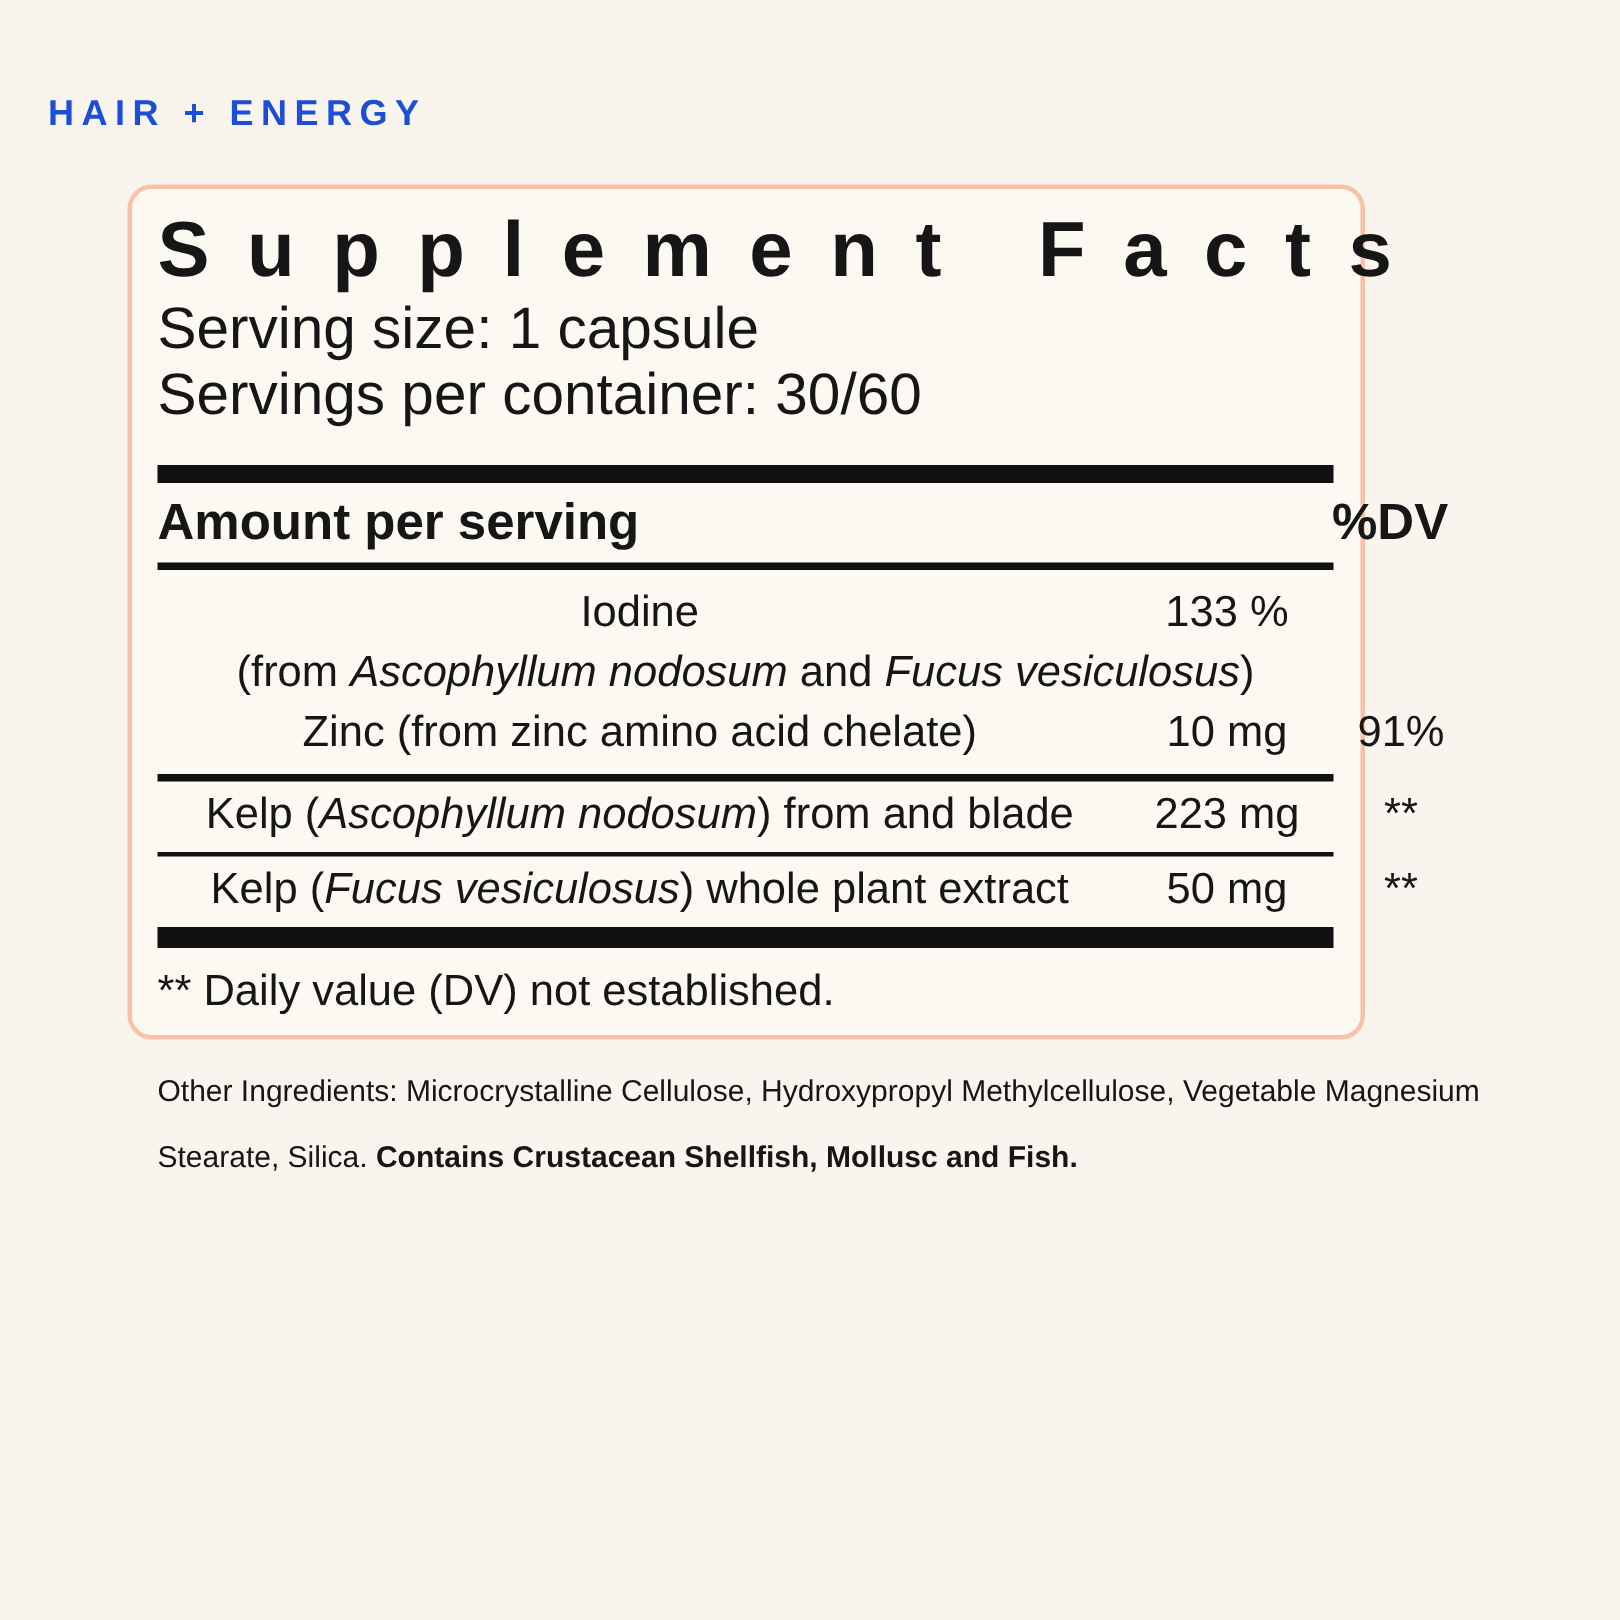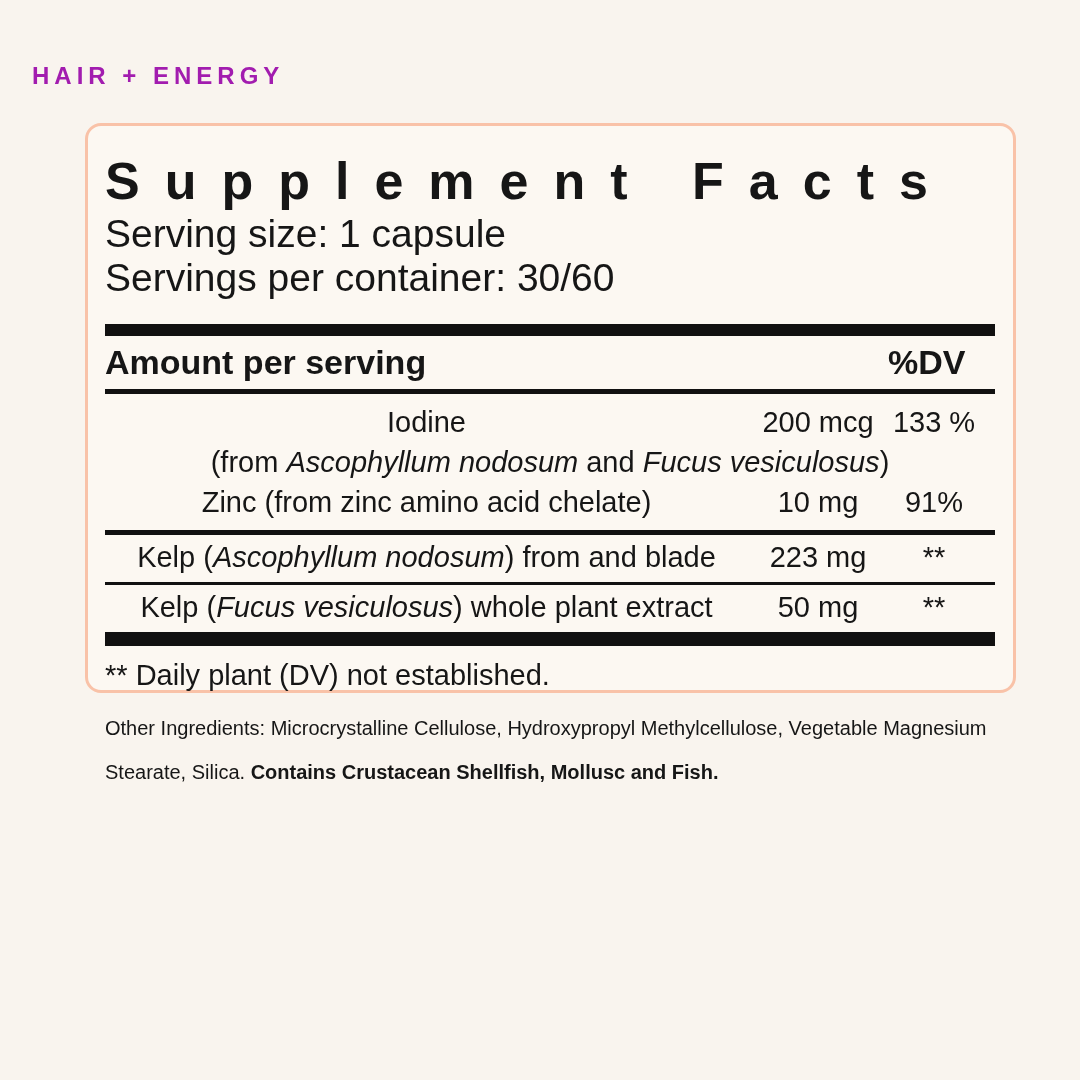--- a/index.html
+++ b/index.html
@@ -8,30 +8,30 @@
     background: #f9f4ee;
     font-family: "Liberation Sans", sans-serif;
     color: #161616;
     position: relative;
     overflow: hidden;
   }
   .category {
     position: absolute; left: 32px; top: 62px;
     font-size: 24px; font-weight: bold;
     letter-spacing: 5px;
-    color: #a21caf;
+    color: #1d4ed8;
   }
   .panel {
     position: absolute; left: 85px; top: 123px;
-    width: 931px; height: 570px;
+    width: 825px; height: 570px;
     box-sizing: border-box;
     background: #fcf8f2;
     border: 3px solid #f9c2a8;
     border-radius: 16px;
-    padding: 16px 18px 0 17px;
+    padding: 2px 18px 0 17px;
   }
   .title {
     margin: 8px 0 0 0;
     font-size: 52px; font-weight: bold;
     letter-spacing: 25px;
     line-height: 62px;
     white-space: nowrap;
   }
   .serving { font-size: 39px; line-height: 44px; }
   .spacer { height: 24px; }
@@ -76,21 +76,20 @@
   <div class="thead grid">
     <div>Amount per serving</div>
     <div></div>
     <div>%DV</div>
   </div>
 
   <div class="bar bar-5"></div>
 
   <div class="row r-top grid">
     <div>Iodine</div>
-    <div>200 mcg</div>
     <div>133 %</div>
   </div>
 
   <div class="row r-sub">
     <span>(from </span><i>Ascophyllum nodosum</i><span> and </span><i>Fucus vesiculosus</i><span>)</span>
   </div>
 
   <div class="row r-bottom grid">
     <div>Zinc (from zinc amino acid chelate)</div>
     <div>10 mg</div>
@@ -108,18 +107,18 @@
   <div class="bar bar-3"></div>
 
   <div class="row r-kelp grid">
     <div><span>Kelp (</span><i>Fucus vesiculosus</i><span>) whole plant extract</span></div>
     <div>50 mg</div>
     <div>**</div>
   </div>
 
   <div class="bar bar-14"></div>
 
-  <div class="footnote">** Daily plant (DV) not established.</div>
+  <div class="footnote">** Daily value (DV) not established.</div>
 </section>
 
 <p class="other">
   <span>Other Ingredients: Microcrystalline Cellulose, Hydroxypropyl Methylcellulose, Vegetable Magnesium Stearate, Silica. </span><b>Contains Crustacean Shellfish, Mollusc and Fish.</b>
 </p>
 
 </body></html>

